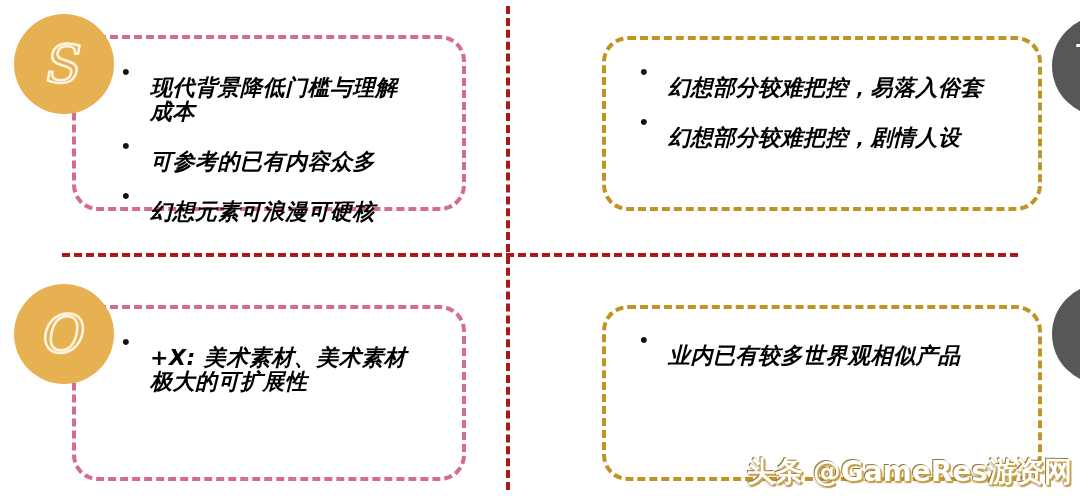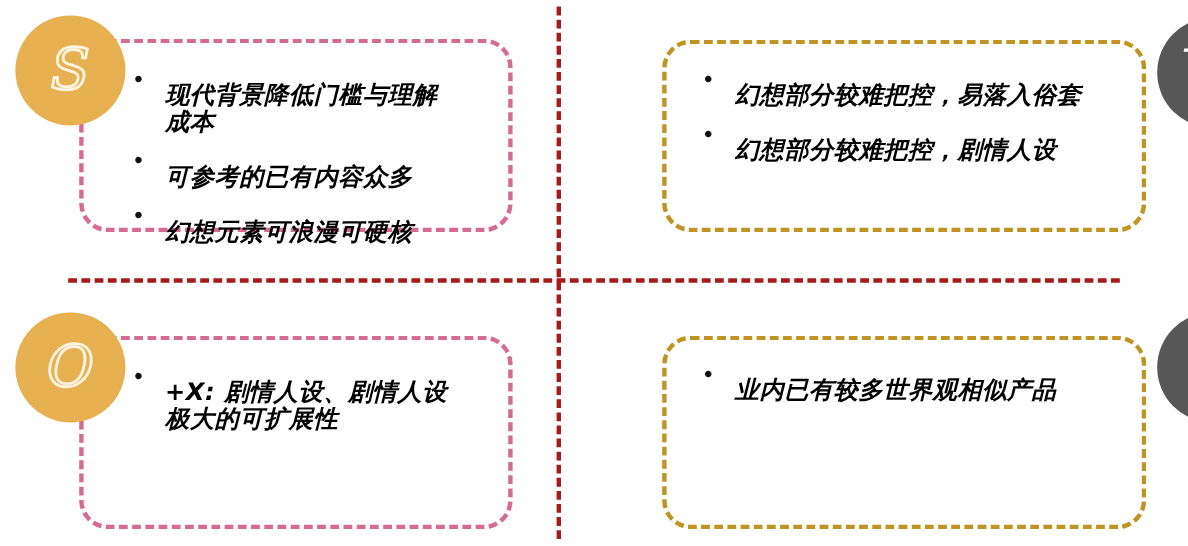--- a/index.html
+++ b/index.html
@@ -201,32 +201,33 @@
 
   <div class="quad quad-o">
     <div class="box box-pink box-o"></div>
     <div class="badge badge-orange badge-o">
       <span class="badge-letter outlined">O</span>
     </div>
   </div>
   <ul class="bullets bullets-o">
     <li class="bullet-row">
       <span class="bullet-dot">•</span>
-      <span class="bullet-text">+X: 剧情人设、剧情人设
+      <span class="bullet-text">+X: 美术素材、美术素材
 极大的可扩展性</span>
     </li>
   </ul>
 
   <div class="quad quad-t">
     <div class="box box-gold box-t"></div>
     <div class="badge badge-gray badge-t">
       
     </div>
   </div>
   <ul class="bullets bullets-t">
     <li class="bullet-row">
       <span class="bullet-dot">•</span>
       <span class="bullet-text">业内已有较多世界观相似产品</span>
     </li>
   </ul>
 
+  <div class="watermark">头条 @GameRes游资网</div>
 
 </div>
 
 </body></html>

